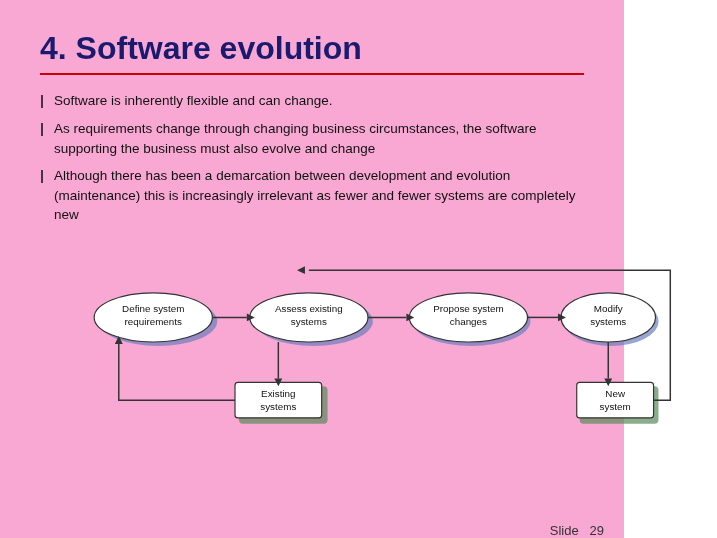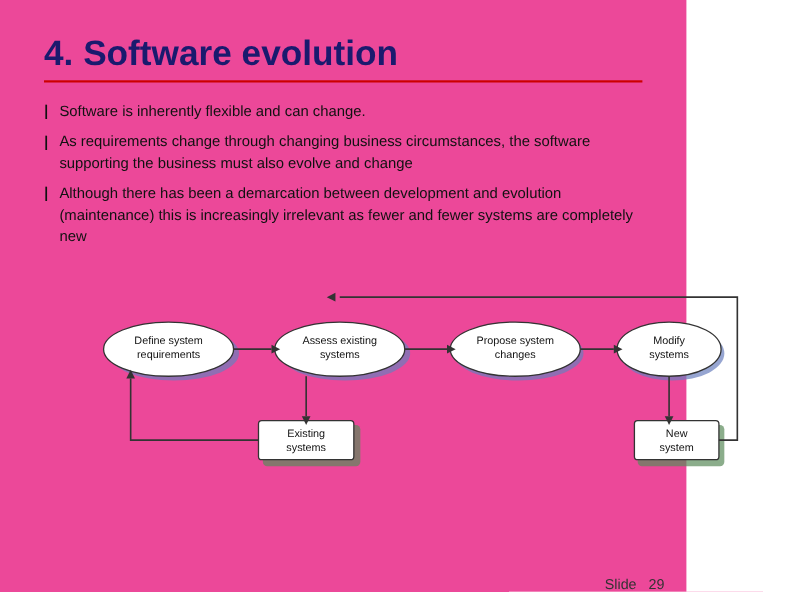--- a/index.html
+++ b/index.html
@@ -9,21 +9,21 @@
       height: 538px;
       background: #ffffff;
       font-family: Arial, sans-serif;
       overflow: hidden;
       position: relative;
     }
 
     .slide {
       width: 624px;
       height: 538px;
-      background: #ec4899;
+      background: #f9a8d4;
       padding: 30px 40px 20px 40px;
       position: relative;
     }
 
     .title {
       font-size: 32px;
       font-weight: bold;
       color: #1a1a6e;
       margin-bottom: 6px;
     }

